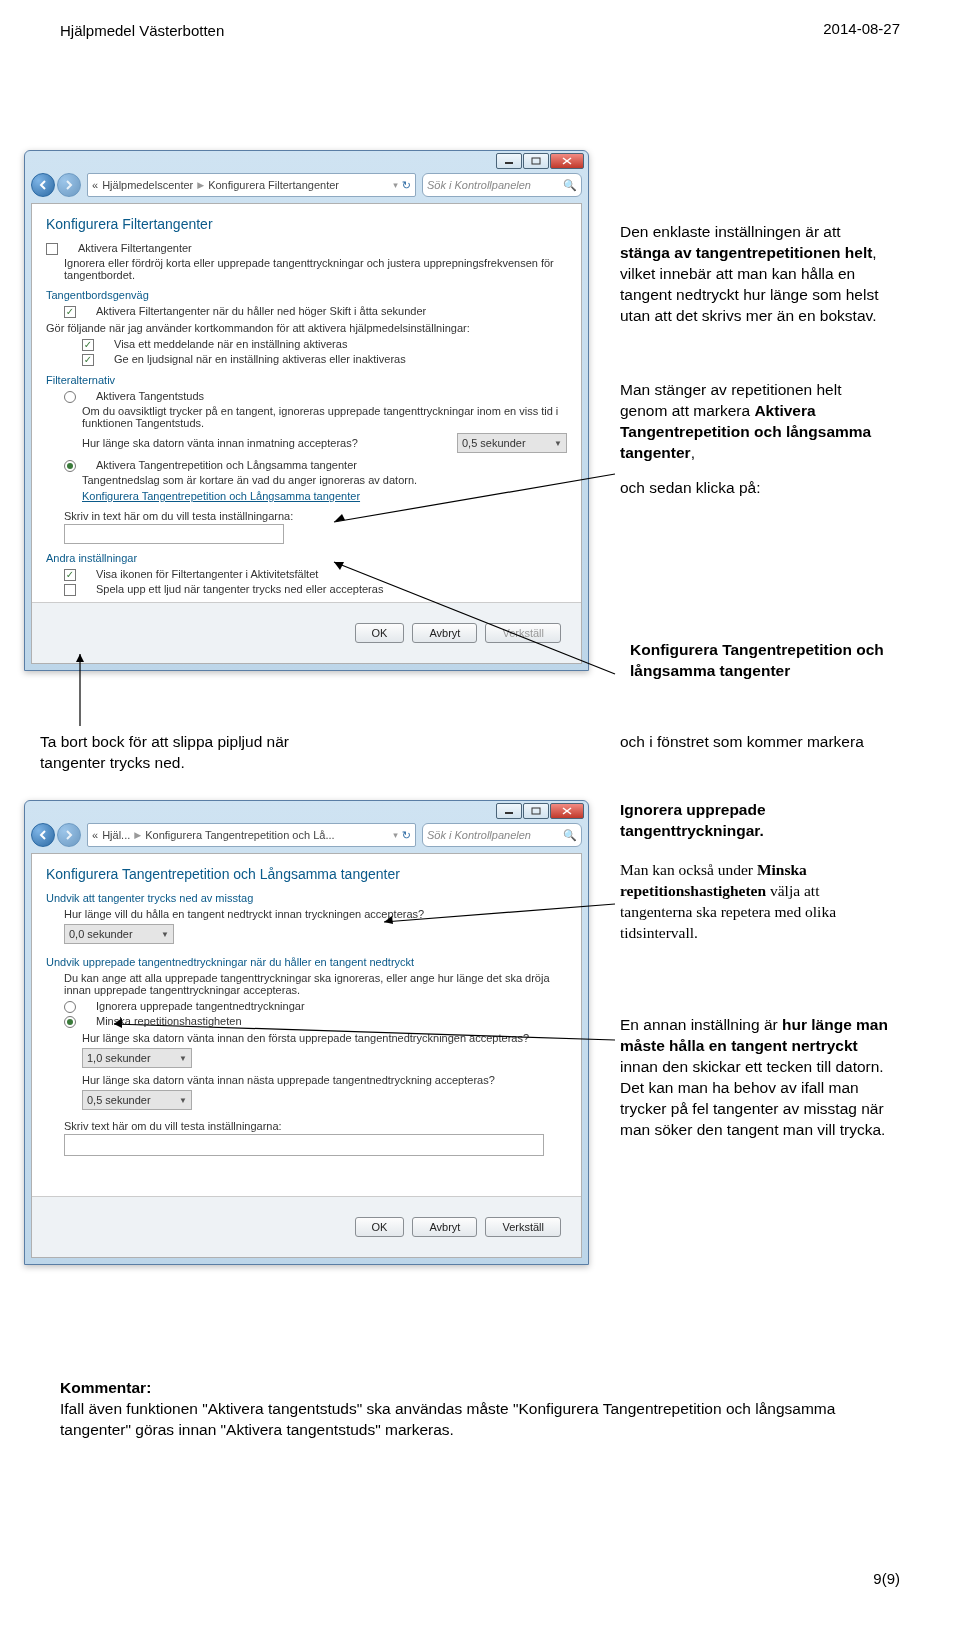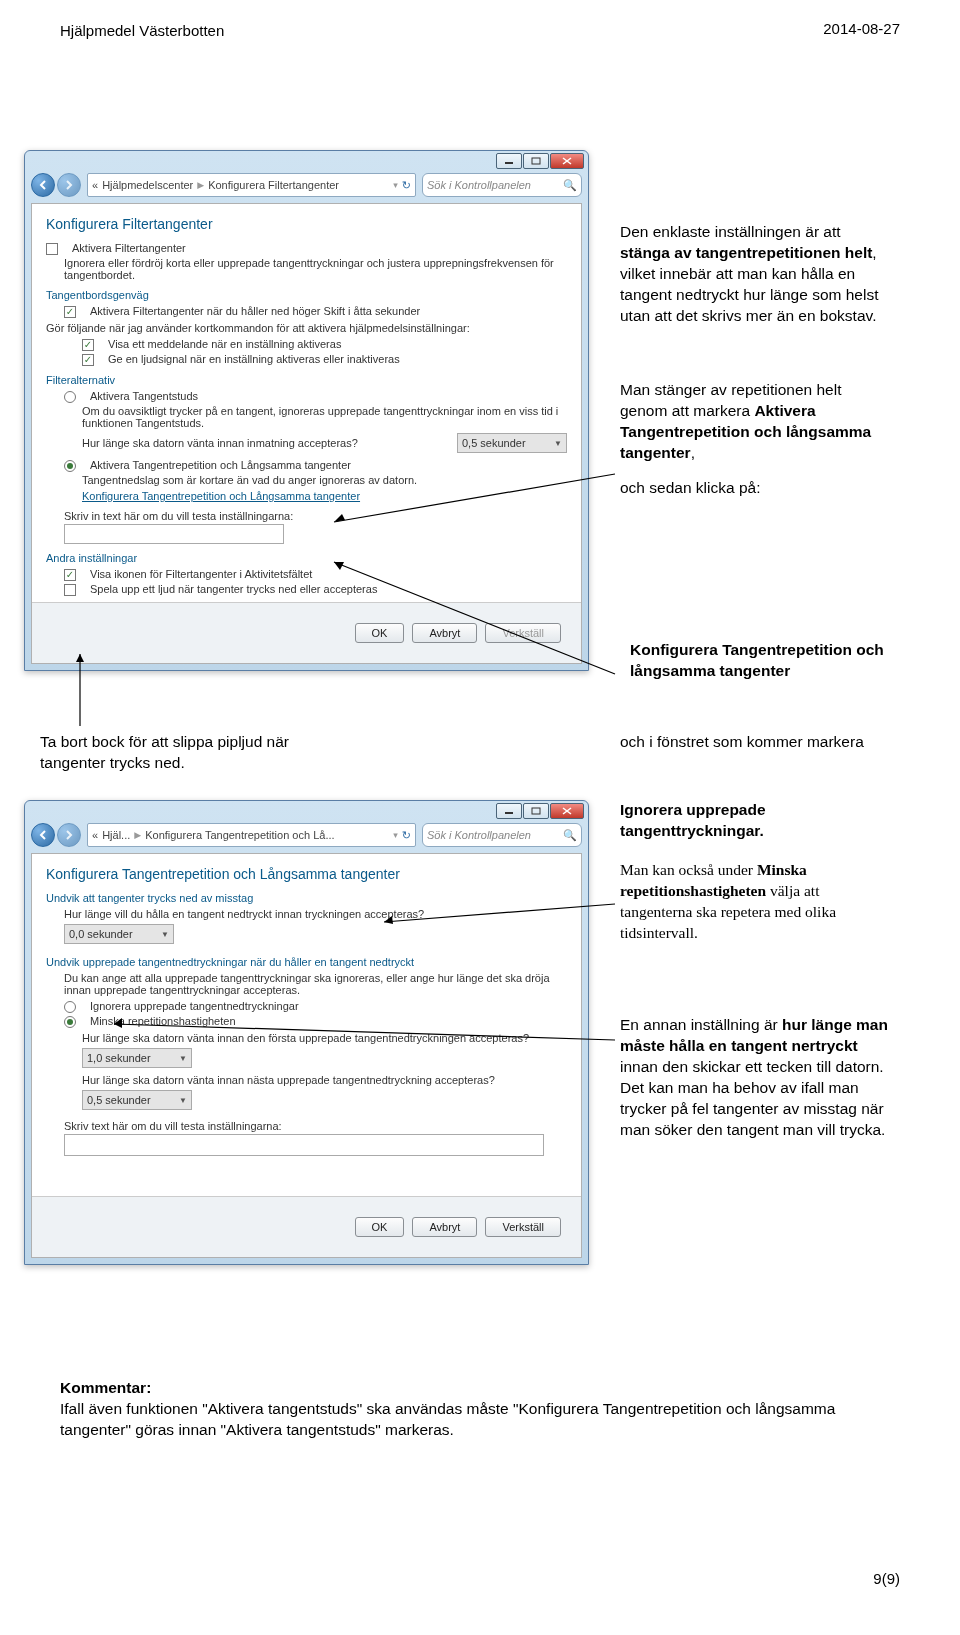--- a/index.html
+++ b/index.html
@@ -111,21 +111,21 @@
     font-weight: normal;
     margin: 0 0 10px 0;
   }
   .sec {
     color: #0a5a8a;
     font-size: 11px;
     margin: 8px 0 4px 0;
   }
   .link { color: #0a5a8a; text-decoration: underline; cursor: pointer; }
   .row {
-    display:flex; align-items:flex-start; gap:14px;
+    display:flex; align-items:flex-start; gap:20px;
     margin: 2px 0;
   }
   .chk, .rdo {
     width:12px; height:12px; border:1px solid #777; background:#fff;
     display:inline-flex; align-items:center; justify-content:center;
     flex-shrink:0; margin-top:1px;
   }
   .rdo { border-radius:50%; }
   .rdo.sel::after { content:""; width:6px; height:6px; border-radius:50%; background:#3a7a3a; }
   .chk.sel::after { content:"✓"; font-size:10px; color:#3a7a3a; line-height:10px; }

